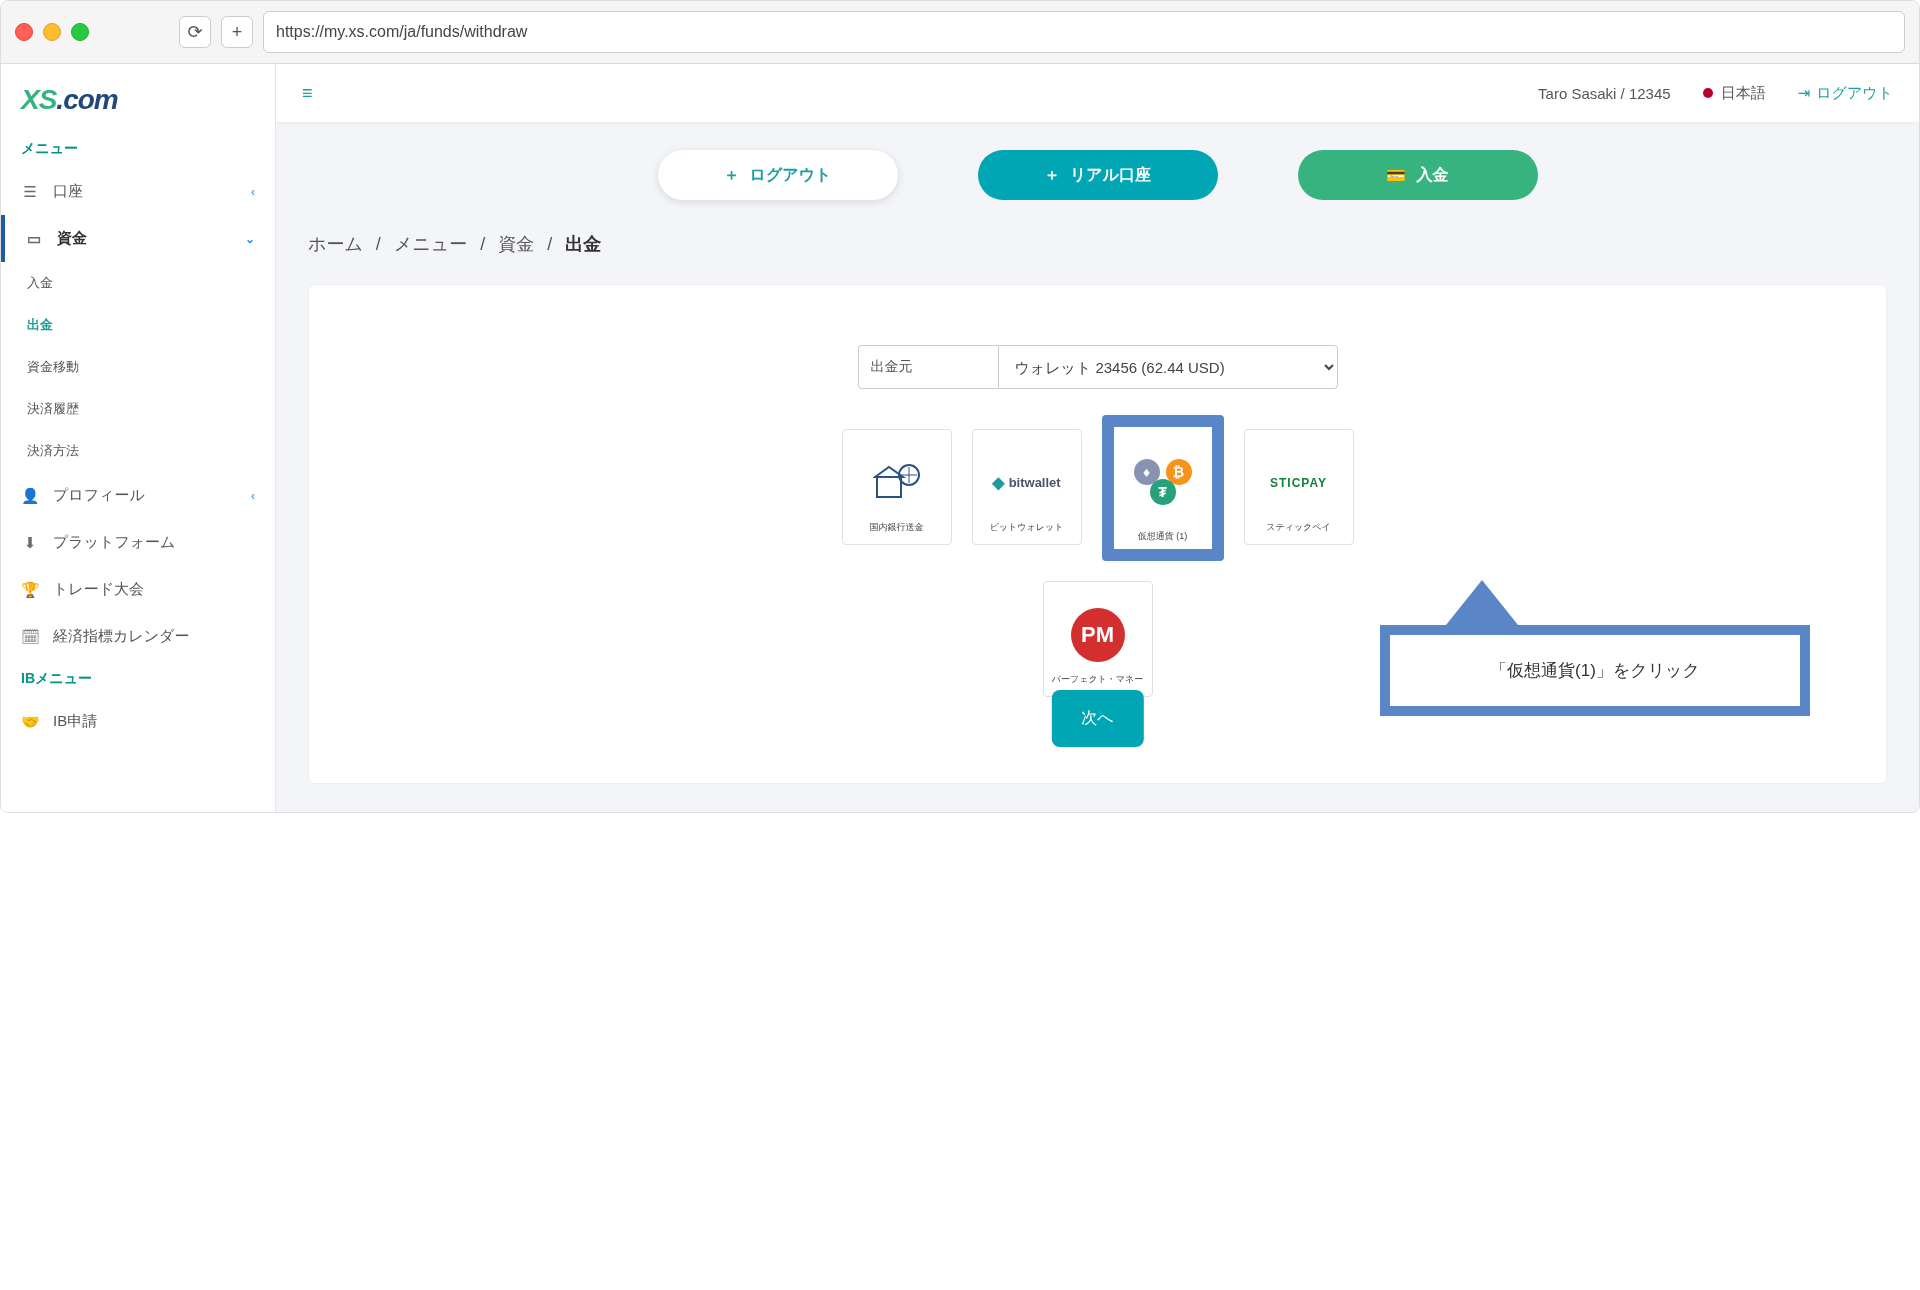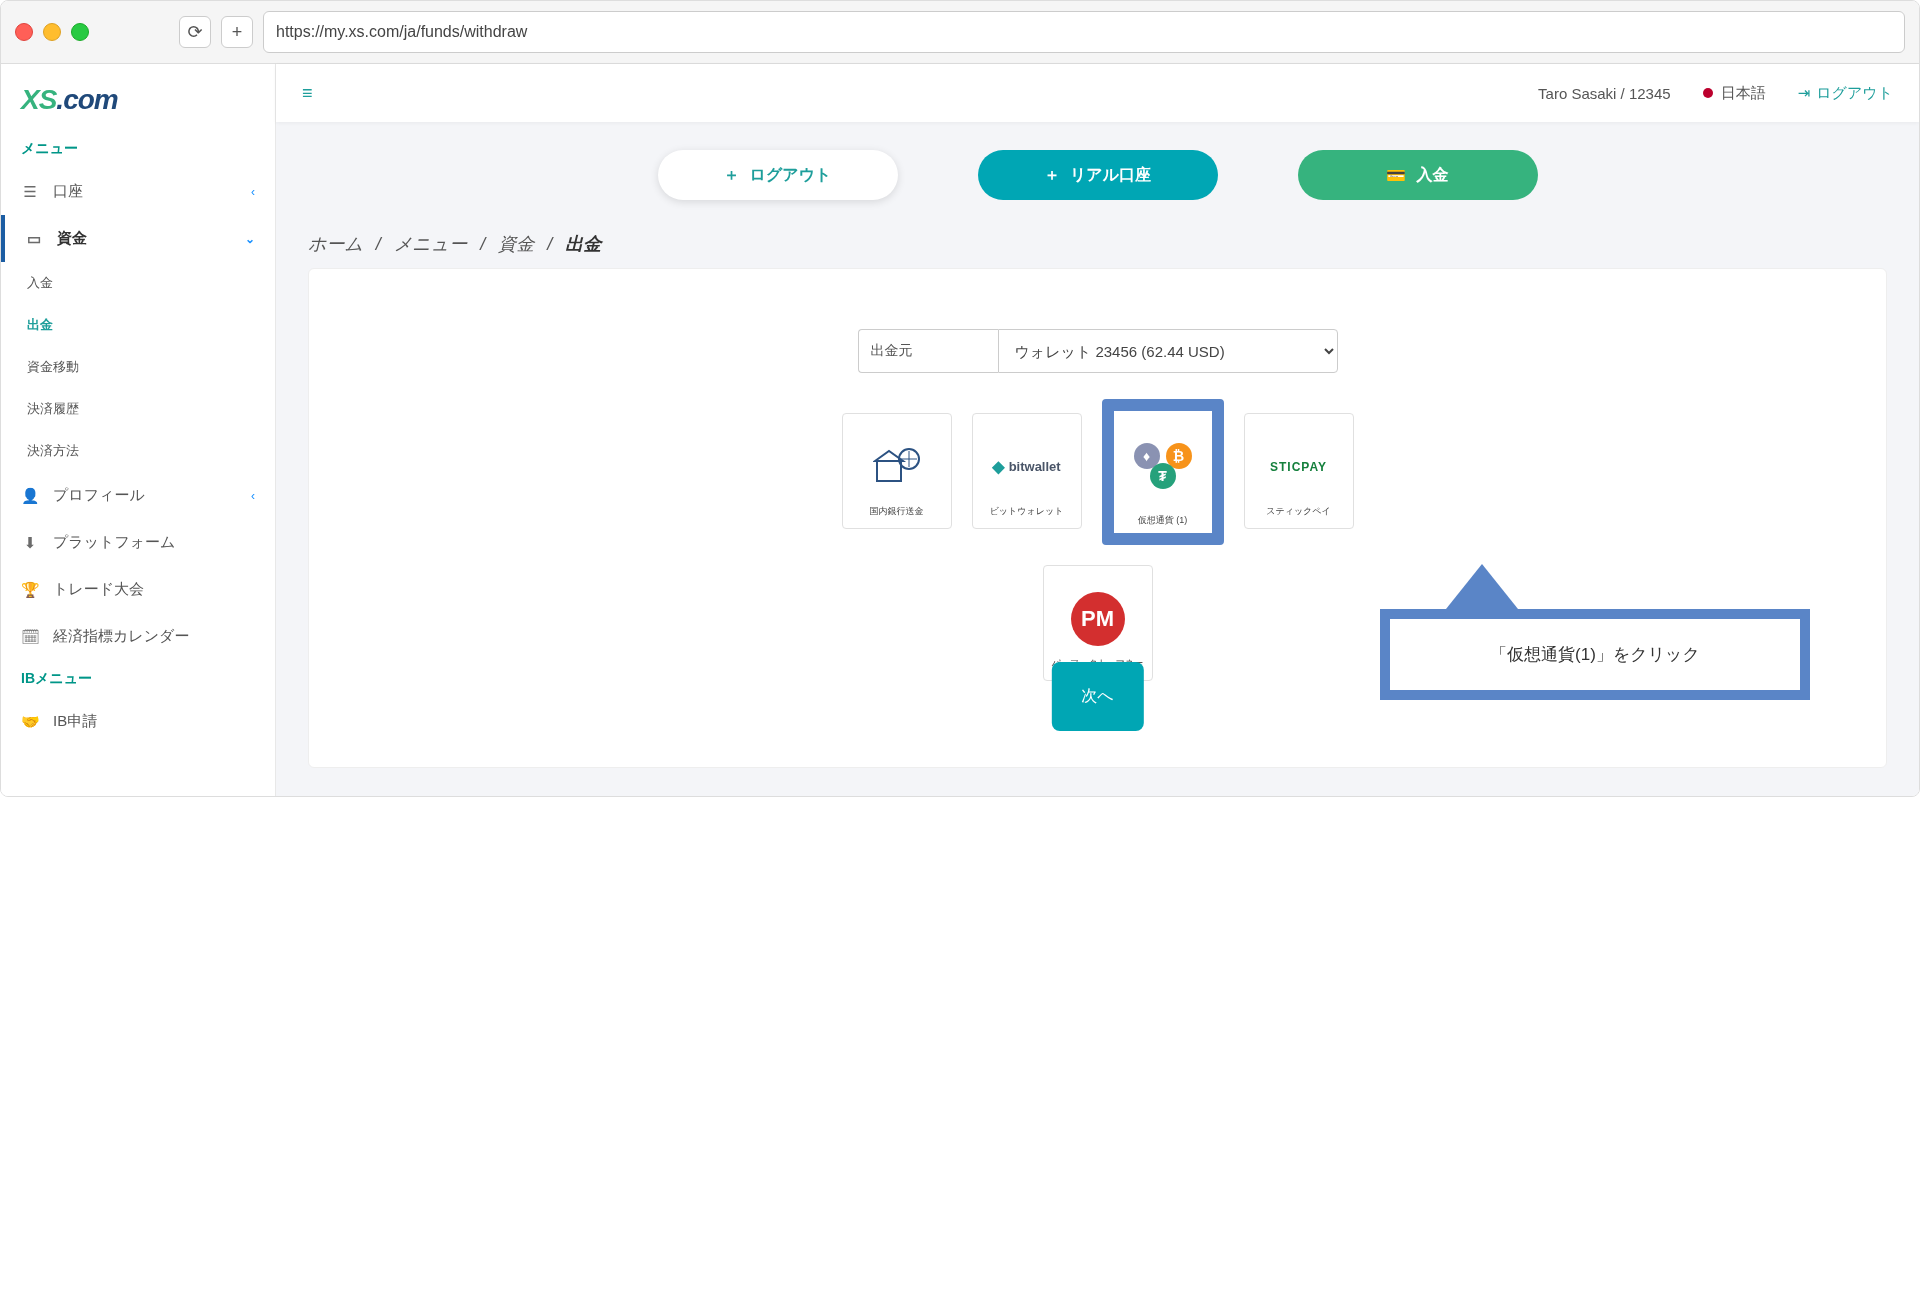--- a/index.html
+++ b/index.html
@@ -185,22 +185,21 @@
       background: #00a6b4;
       color: #fff;
     }
     .btn-deposit {
       background: #36b37e;
       color: #fff;
     }
     .breadcrumb {
       font-size: 18px;
       color: #555;
-      margin-bottom: 12px;
-      font-style: italic;
+      margin-bottom: 28px;
     }
     .breadcrumb .sep { margin: 0 8px; }
     .breadcrumb .current { font-weight: 700; color: #333; }
     .panel {
       background: #fff;
       border: 1px solid #eee;
       border-radius: 6px;
       padding: 60px 40px 70px;
       min-height: 500px;
       position: relative;
@@ -312,21 +311,21 @@
     }
     .next-btn {
       position: absolute;
       left: 50%;
       transform: translateX(-50%);
       bottom: 36px;
       background: #00a6b4;
       color: #fff;
       border: none;
       border-radius: 8px;
-      padding: 24px 30px;
+      padding: 18px 30px;
       font-size: 16px;
       cursor: pointer;
     }
     .callout {
       position: absolute;
       right: 76px;
       top: 340px;
       width: 430px;
       background: #fff;
       border: 10px solid #5a85c7;

